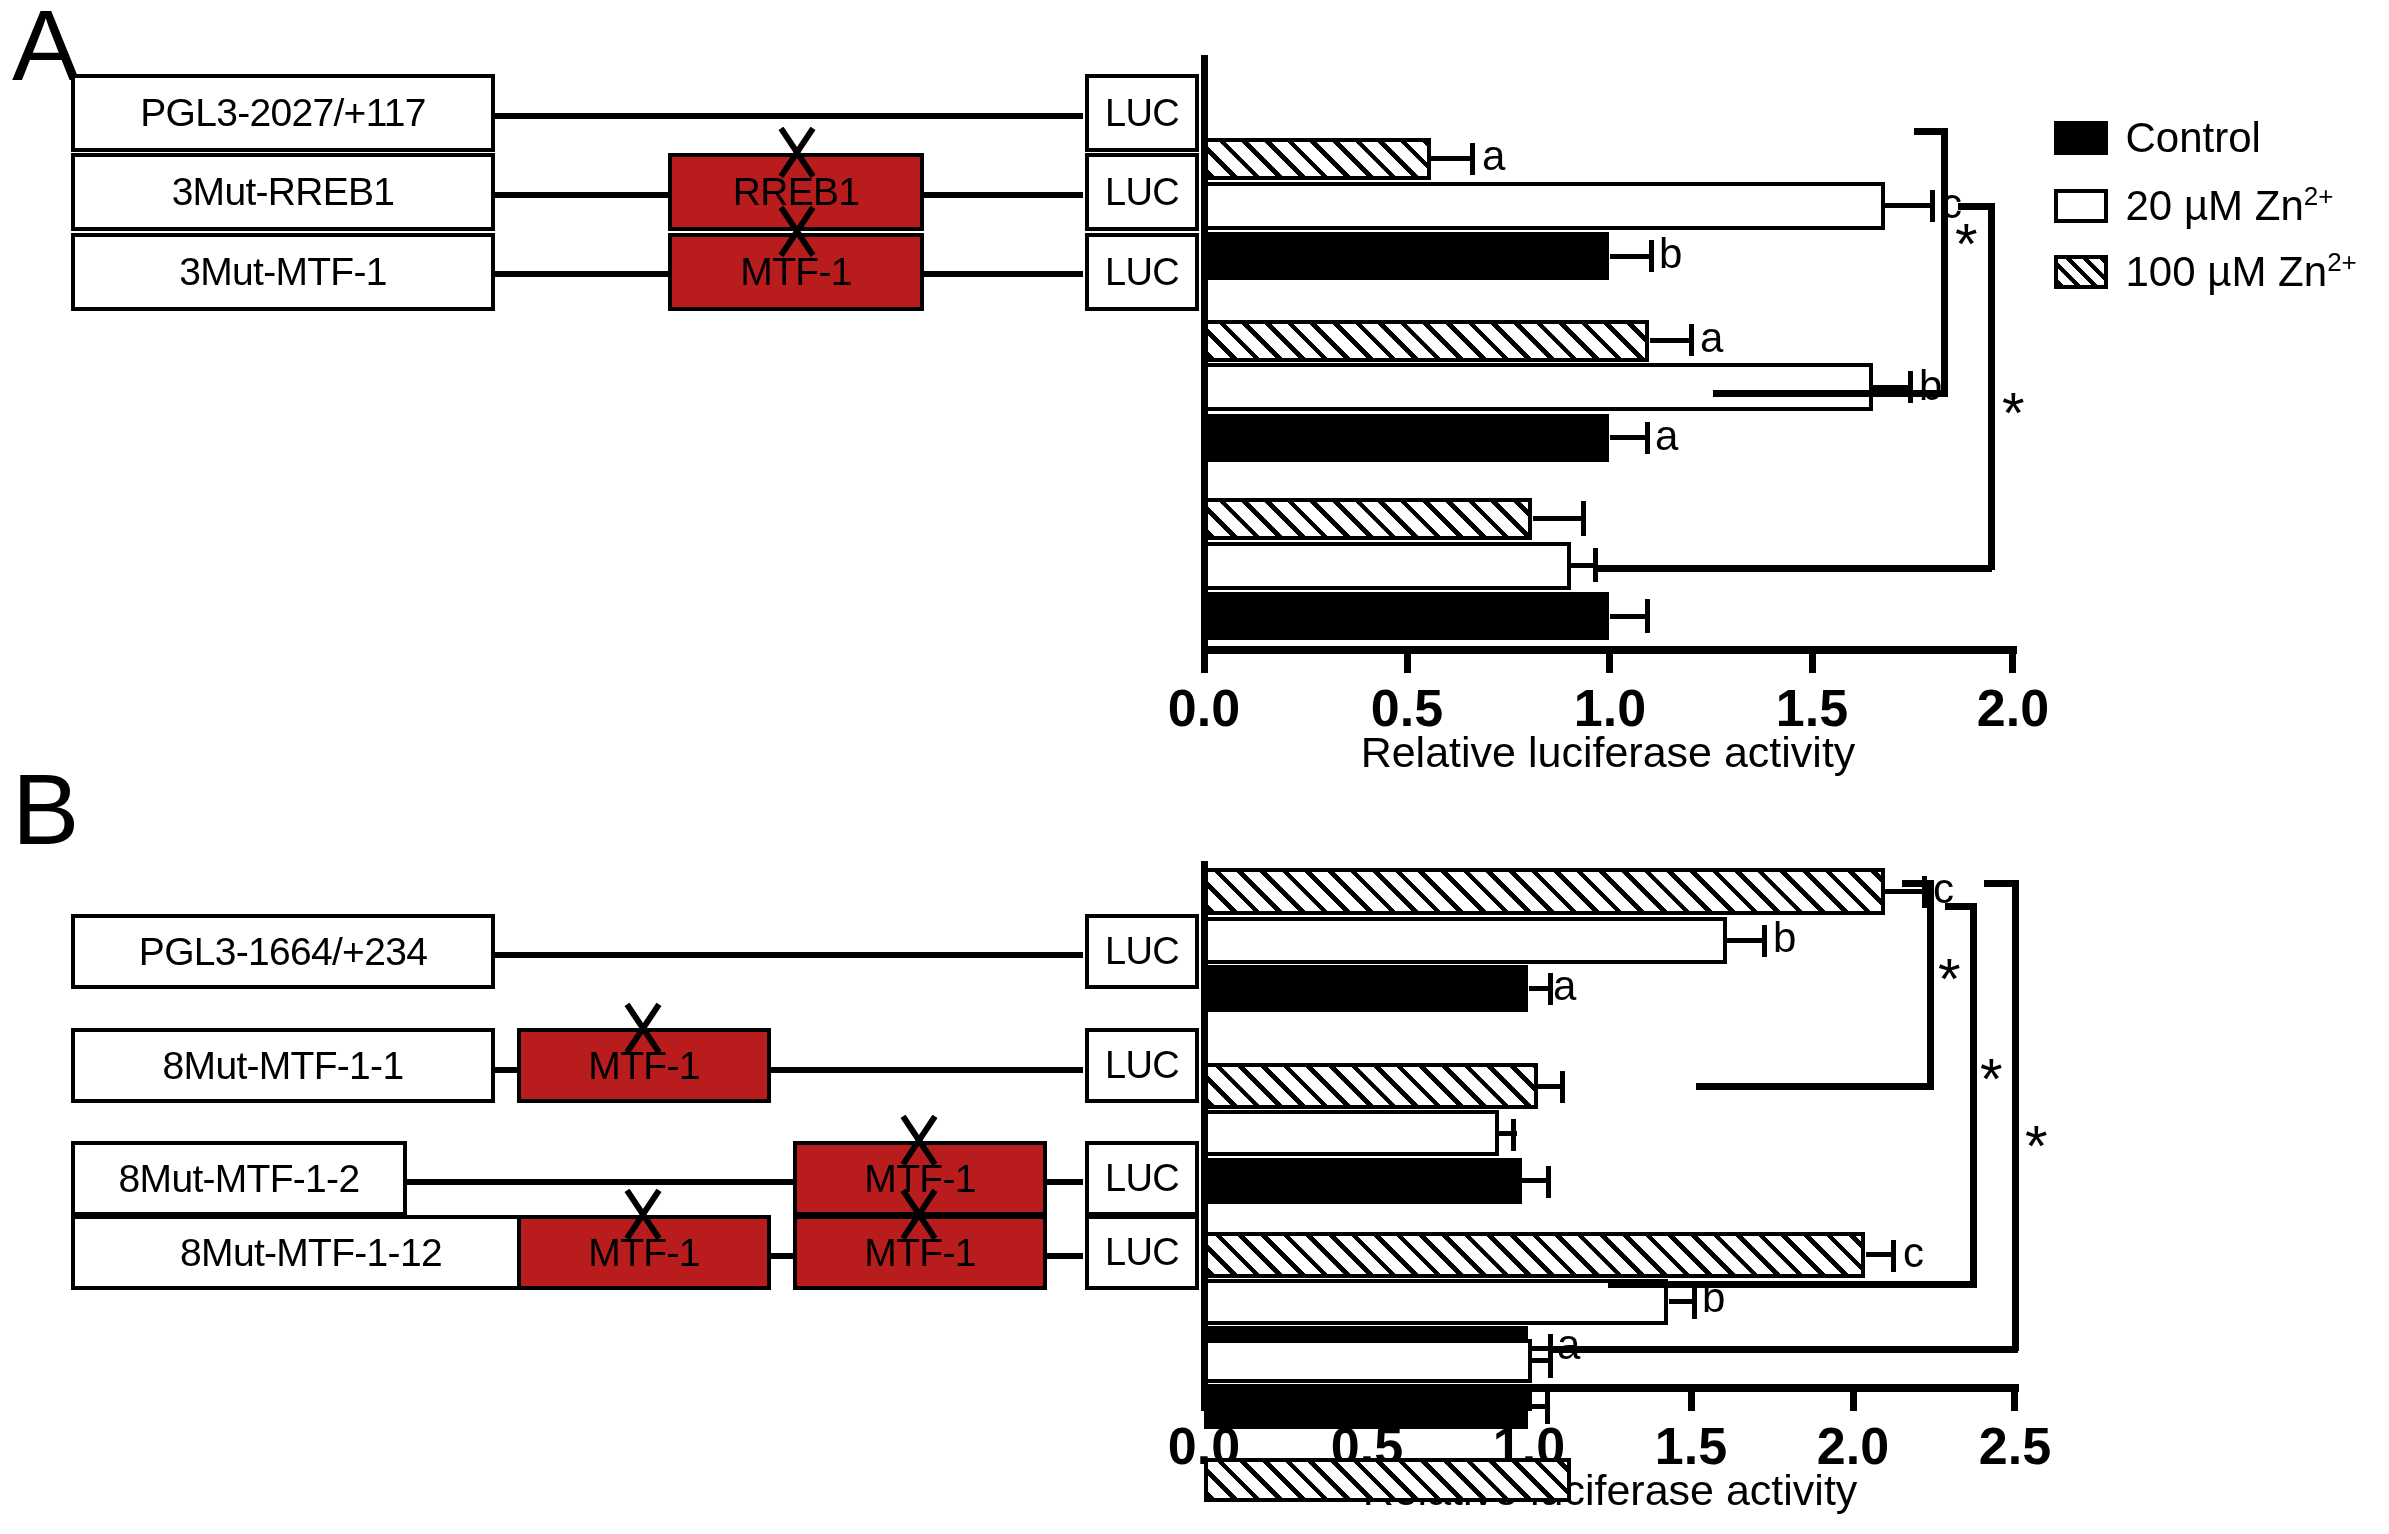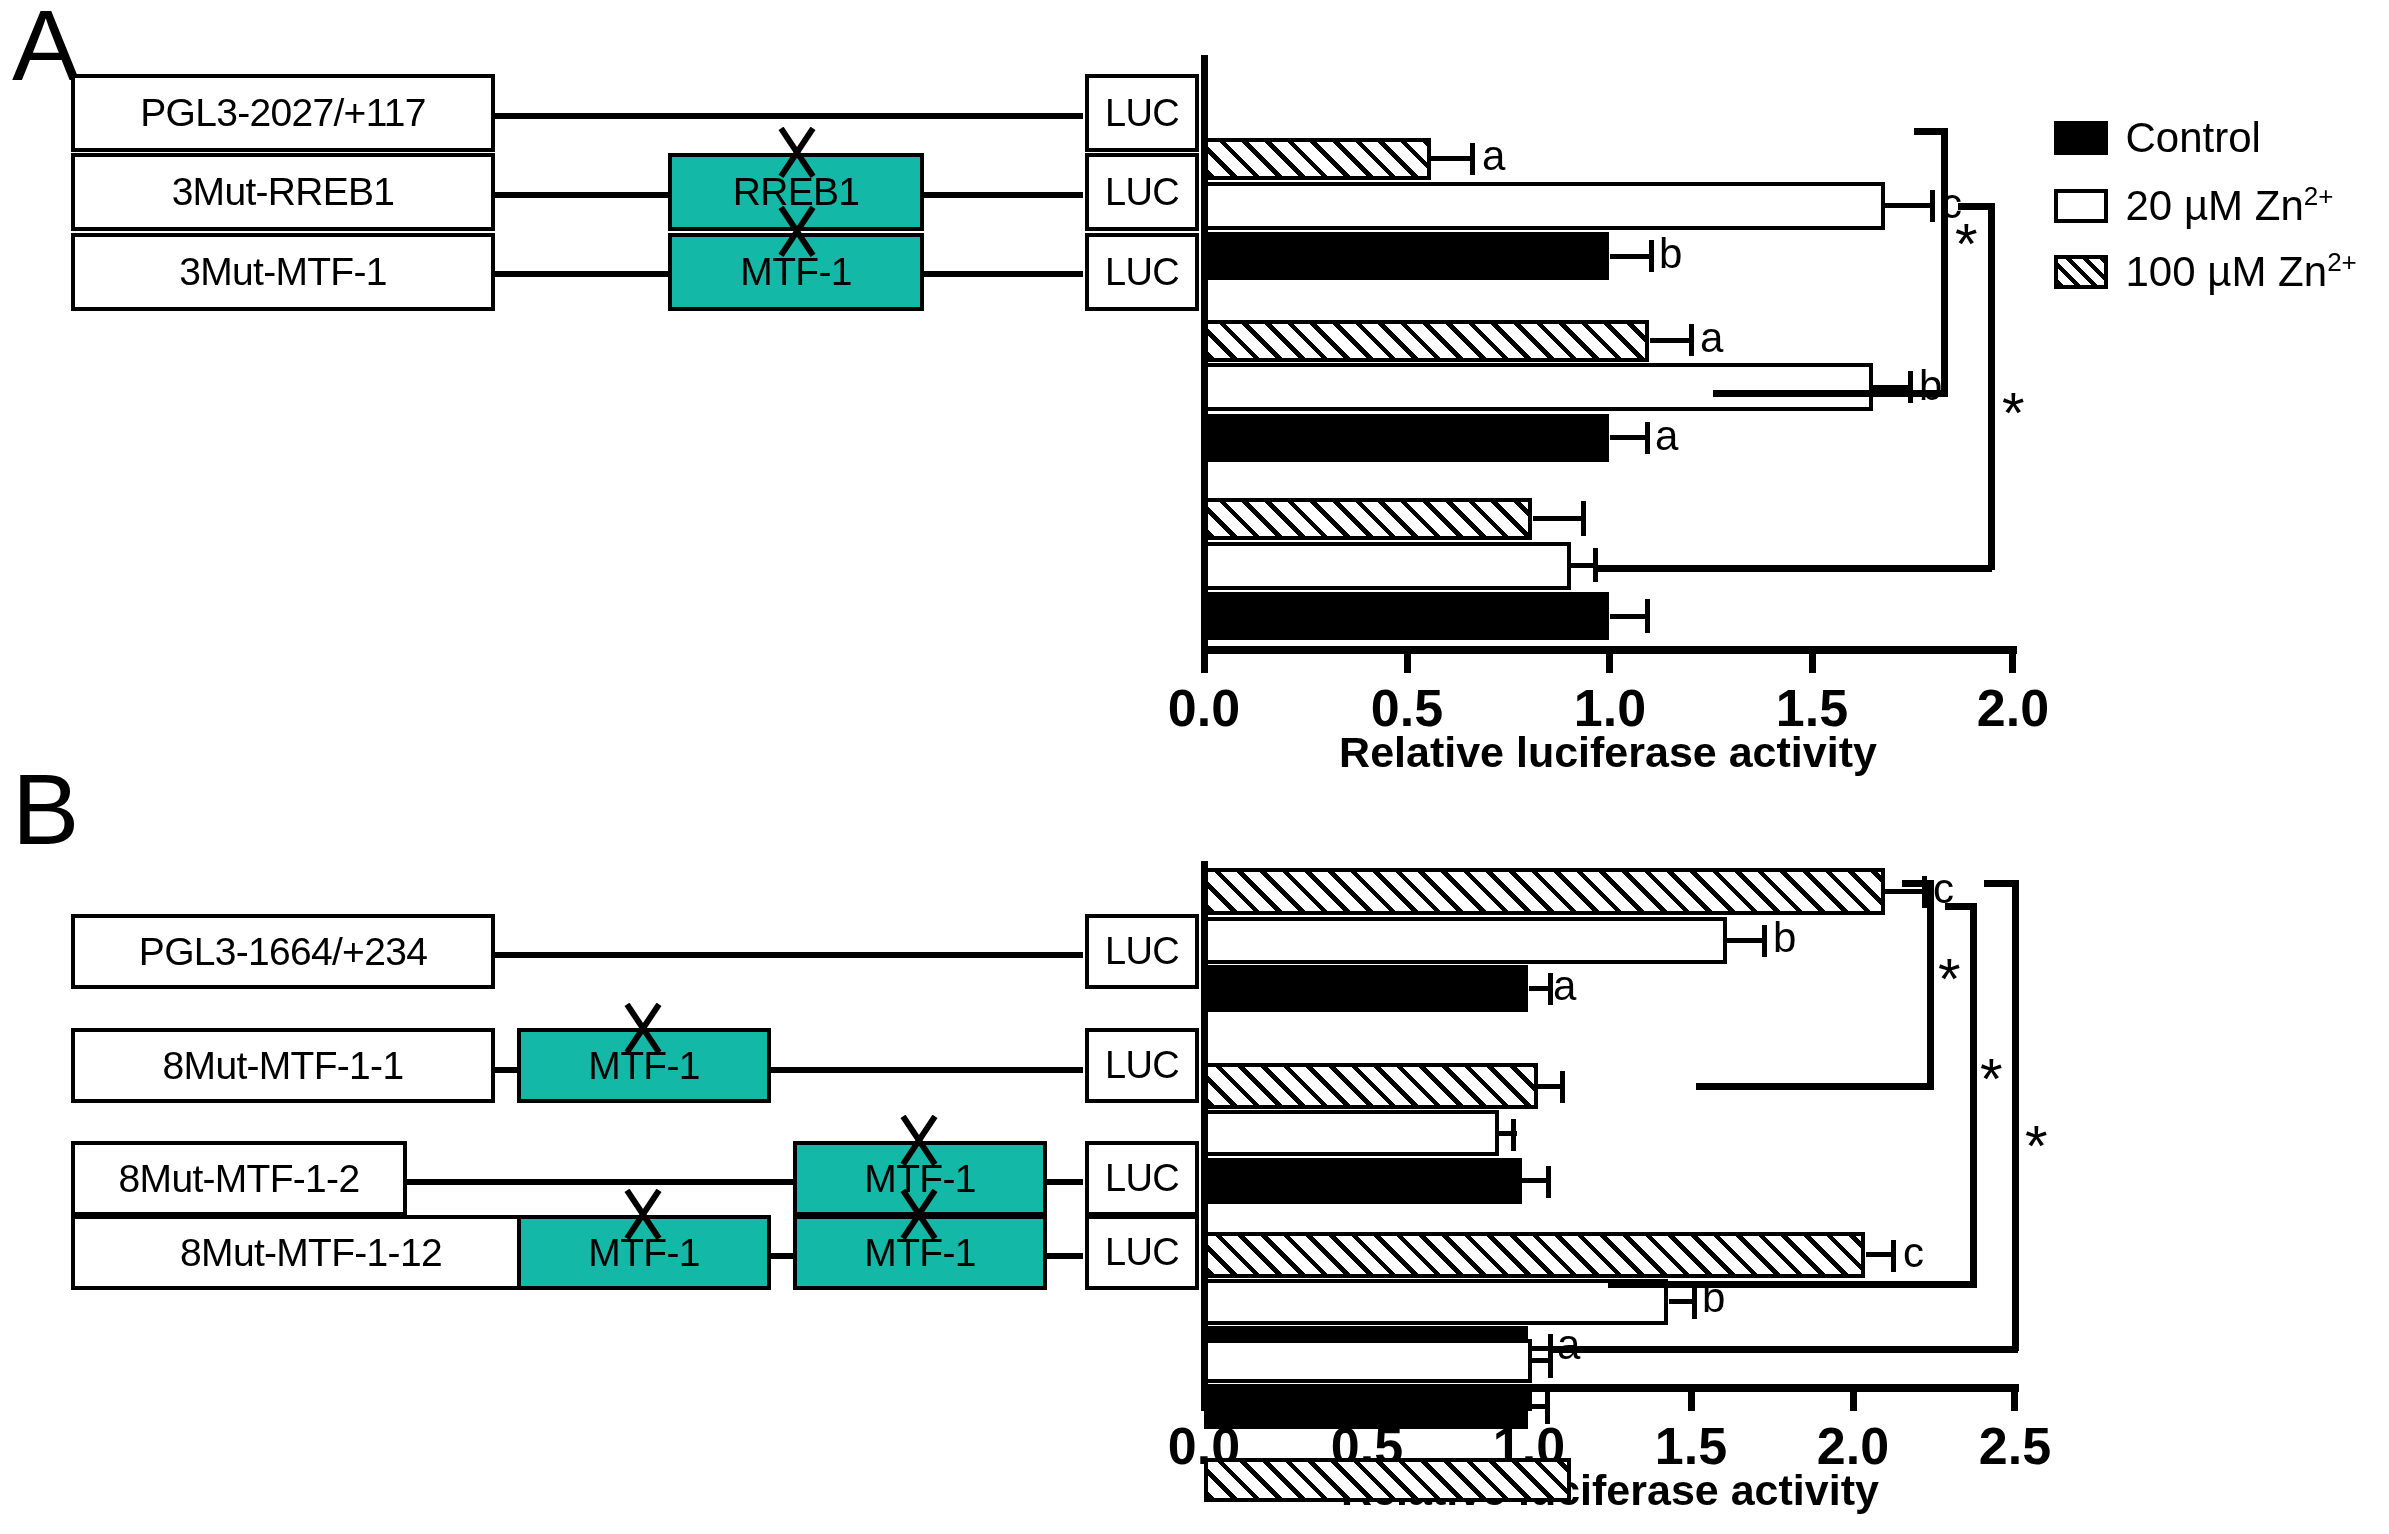--- a/index.html
+++ b/index.html
@@ -10,34 +10,34 @@
   #panelB{top:774px;height:761px;}
 
   .panel-letter{position:absolute;font-size:101px;font-weight:400;line-height:1;
                 font-family:"Liberation Sans","DejaVu Sans",sans-serif;}
 
   
   .diagram{position:absolute;}
   .node{position:absolute;box-sizing:border-box;border:4.7px solid #000;
         display:flex;align-items:center;justify-content:center;
         background:#fff;font-size:39px;letter-spacing:-0.7px;white-space:nowrap;}
-  .node.gray{background:#14b8a6;border-width:4px;}
+  .node.gray{background:#b91c1c;border-width:4px;}
   .node.luc{font-size:38px;}
   .connector{position:absolute;background:#000;height:6px;}
   .xmark{position:absolute;width:40px;height:52px;}
   .xmark svg{display:block;}
 
   
   .plot{position:absolute;}
   .axis-v{position:absolute;background:#000;width:7.4px;}
   .axis-h{position:absolute;background:#000;height:8px;}
   .tick{position:absolute;background:#000;width:7.4px;height:19px;}
   .ticklabel{position:absolute;font-size:52px;font-weight:bold;
              transform:translateX(-50%);white-space:nowrap;}
-  .axis-title{position:absolute;font-size:43px;font-weight:bold;
+  .axis-title{position:absolute;font-size:43px;font-weight:normal;
               transform:translateX(-50%);white-space:nowrap;}
 
   .bar{position:absolute;box-sizing:border-box;border:4px solid #000;background:#fff;}
   .bar.solid{background:#000;}
   .bar.hatch{
     background-image:repeating-linear-gradient(45deg,
       #000 0px,#000 4.7px,#fff 4.7px,#fff 16px);
   }
   .err{position:absolute;background:#000;height:5.4px;}
   .errcap{position:absolute;background:#000;width:5.4px;}

